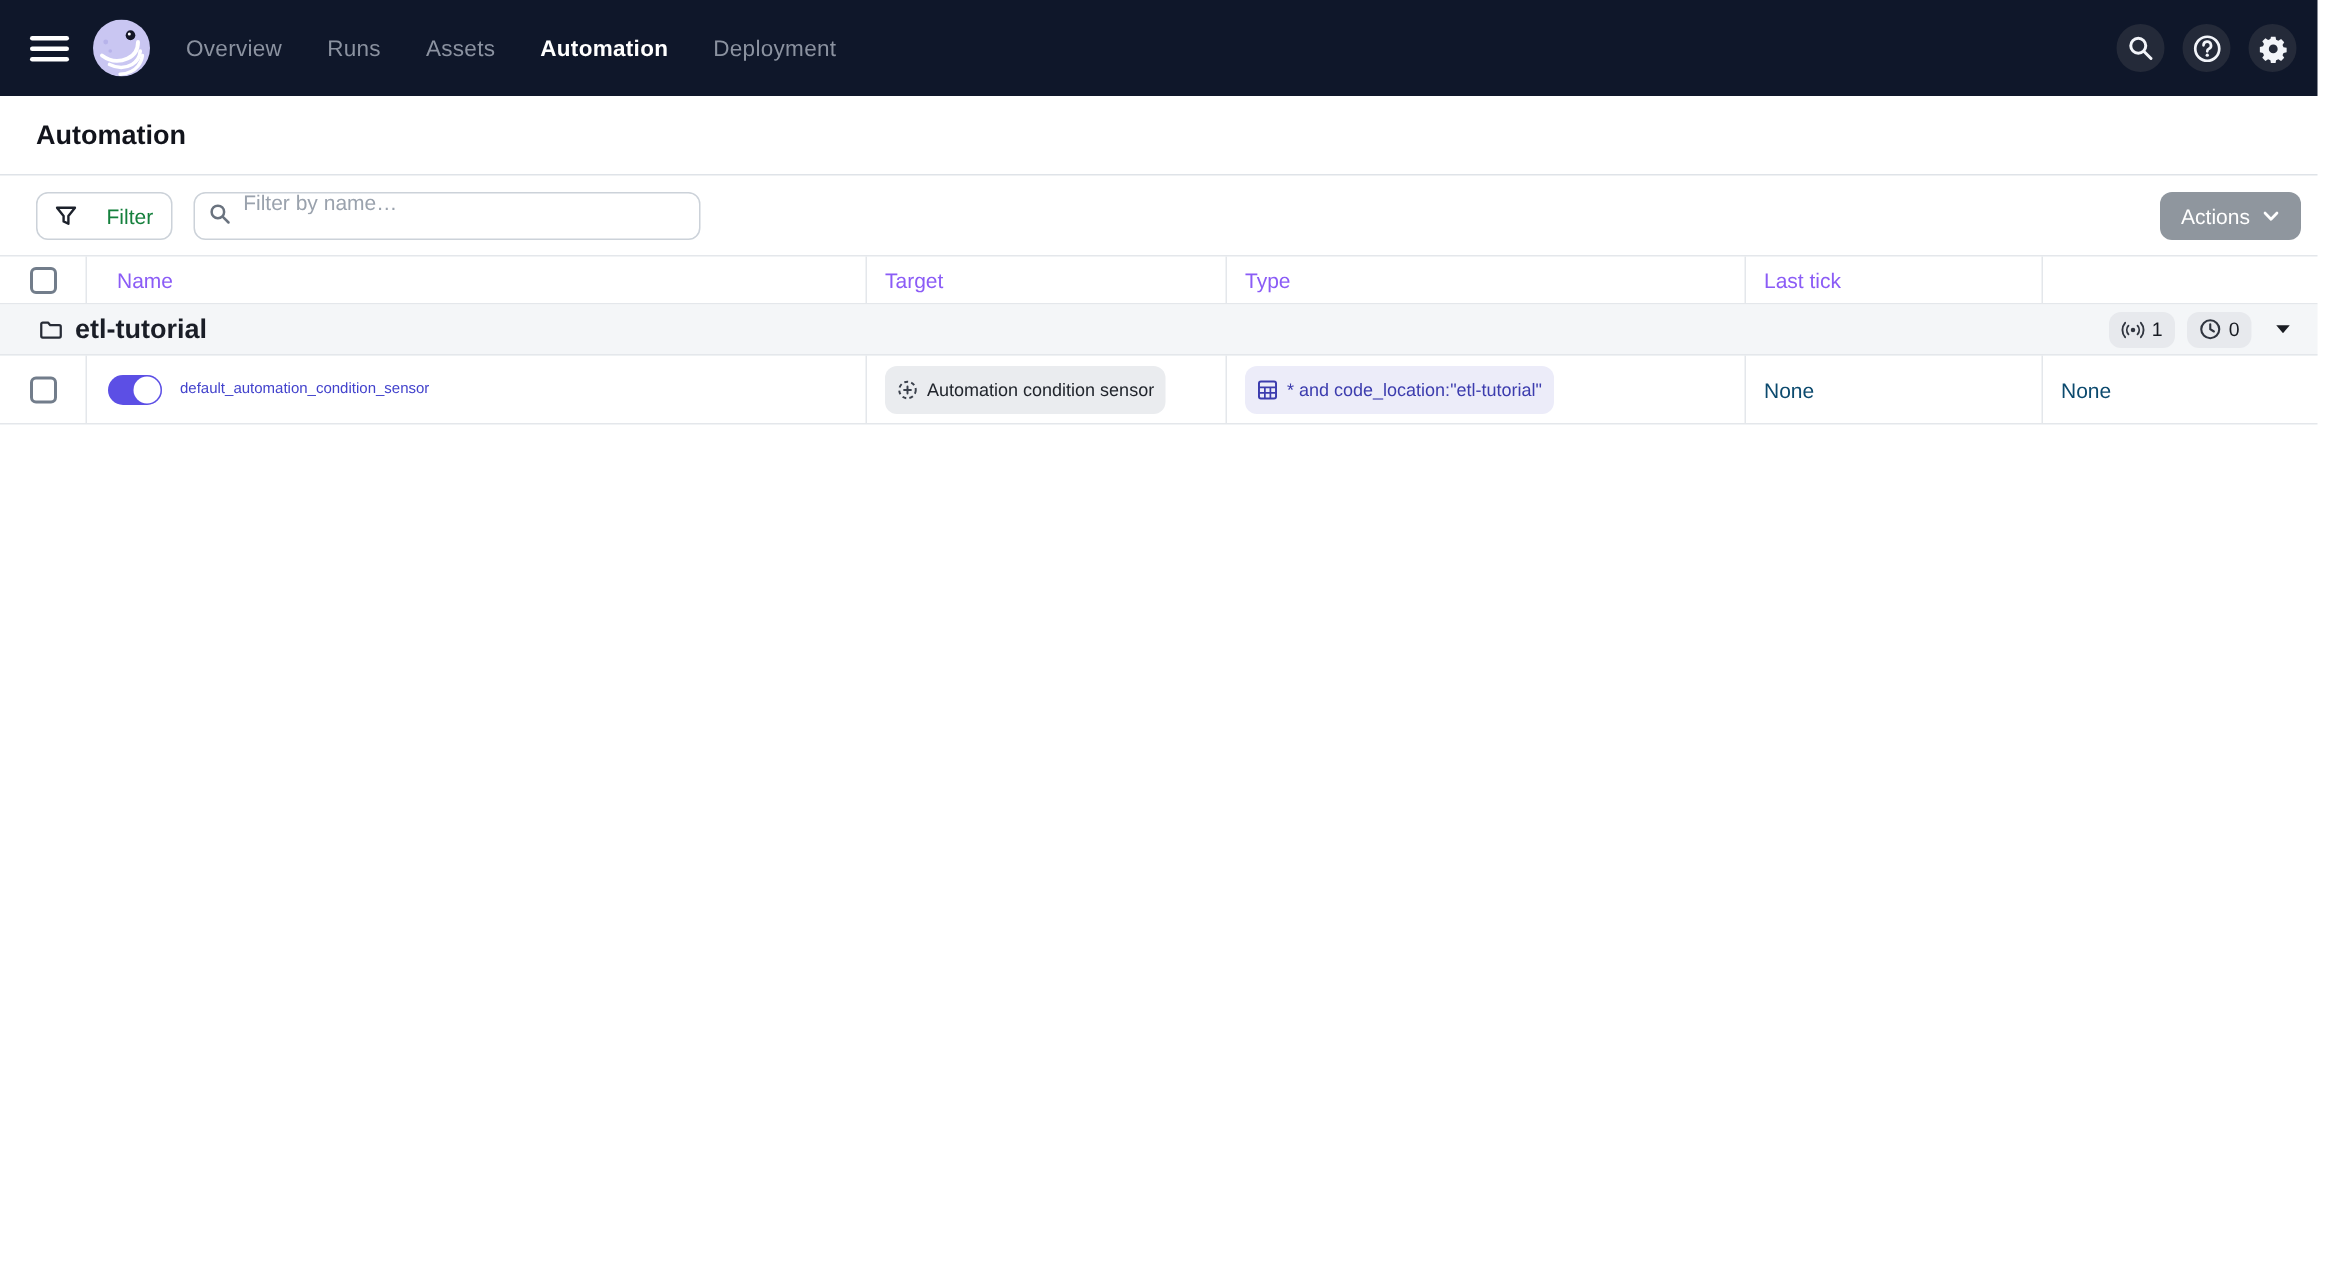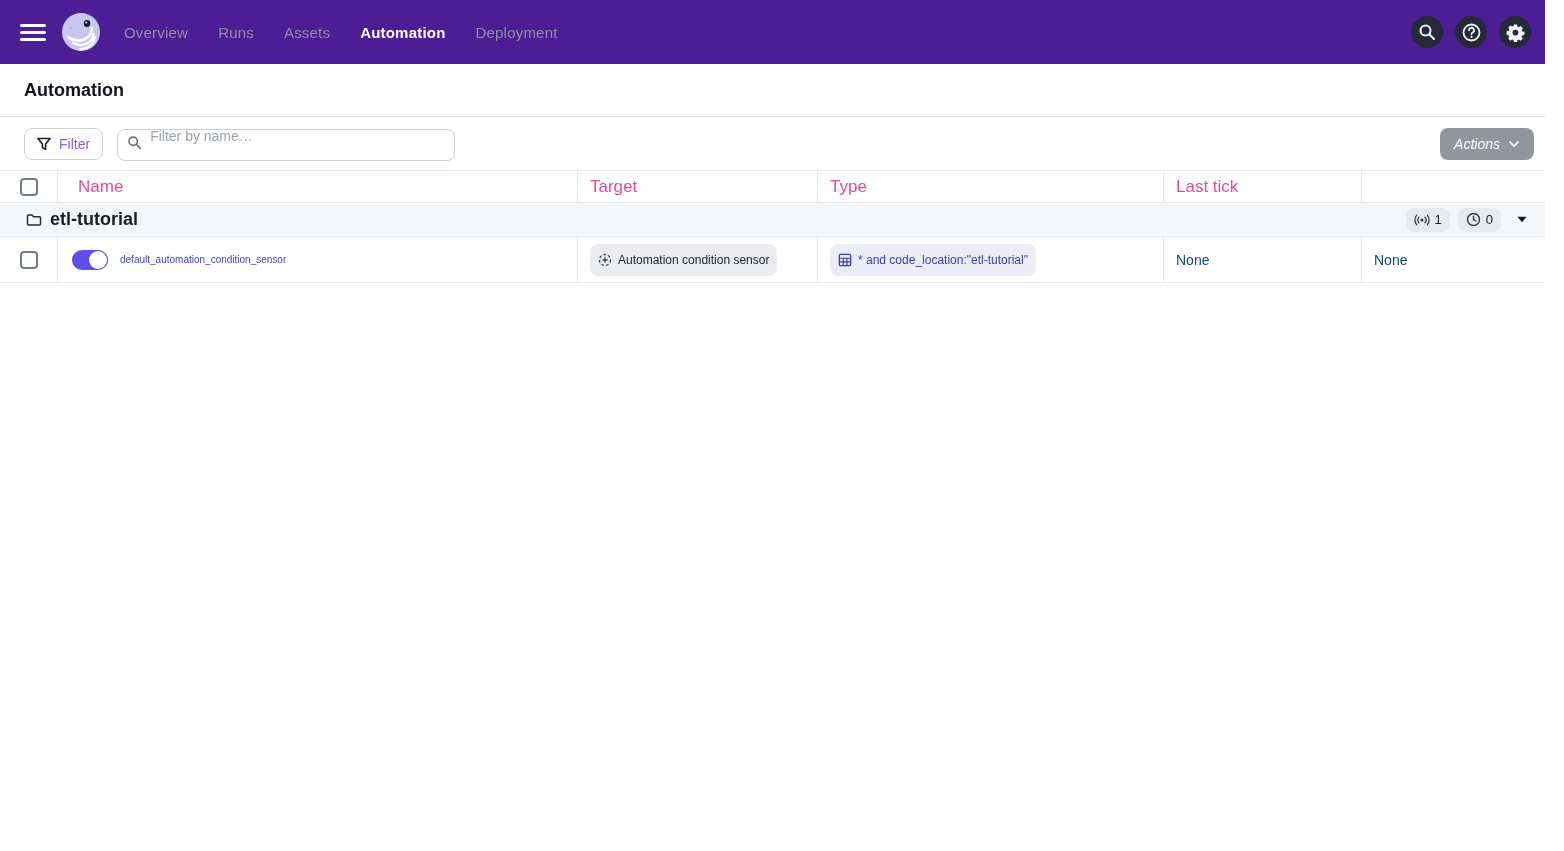--- a/index.html
+++ b/index.html
@@ -1,53 +1,53 @@
 <!DOCTYPE html>
 <html><head>
 <meta charset="utf-8">
 <style>
   * { margin:0; padding:0; box-sizing:border-box; }
   html,body { background:#ffffff; font-family:"Liberation Sans", sans-serif; }
   body { width:1564px; height:851px; overflow:hidden; }
   .app { width:1545px; }
 
   
-  .navbar { height:64px; background:#4c1d95; display:flex; align-items:center; justify-content:space-between; padding:0 14px 0 20px; }
+  .navbar { height:64px; background:#0f172a; display:flex; align-items:center; justify-content:space-between; padding:0 14px 0 20px; }
   .nav-left { display:flex; align-items:center; }
   .hamburger { width:28px; height:28px; display:flex; flex-direction:column; justify-content:center; gap:4px; cursor:pointer; margin-right:14px; }
   .hamburger span { display:block; height:3px; width:26px; background:#ffffff; border-radius:2px; }
   .logo { width:38px; height:38px; margin-right:24px; cursor:pointer; }
   .nav-links { display:flex; align-items:center; gap:30px; }
   .nav-link { font-size:15px; color:#8b92a0; text-decoration:none; cursor:pointer; font-weight:500; letter-spacing:.2px; }
   .nav-link.active { color:#ffffff; font-weight:700; }
   .nav-right { display:flex; align-items:center; gap:12px; }
   .icon-btn { width:32px; height:32px; border-radius:50%; background:#242a39; border:none; display:flex; align-items:center; justify-content:center; cursor:pointer; color:#f2f4f9; }
   .icon-btn svg { display:block; }
 
   
   .page-header { height:53px; display:flex; align-items:center; padding:0 24px; border-bottom:1px solid #dfe3e8; }
   .page-title { font-size:18px; font-weight:700; color:#12141c; }
 
   
   .toolbar { height:53px; display:flex; align-items:center; padding:0 11px 0 24px; }
-  .filter-btn { height:32px; display:inline-flex; align-items:center; gap:8px; padding:0 12px; background:#ffffff; border:1px solid #ccd2d9; border-radius:8px; font-size:14px; color:#8b5cf6; cursor:pointer; font-family:inherit; }
+  .filter-btn { height:32px; display:inline-flex; align-items:center; gap:20px; padding:0 12px; background:#ffffff; border:1px solid #ccd2d9; border-radius:8px; font-size:14px; color:#15803d; cursor:pointer; font-family:inherit; }
   .search-wrap { position:relative; margin-left:14px; flex:0 0 auto; }
   .search-input { width:338px; height:32px; border:1px solid #ccd2d9; border-radius:8px; padding:0 10px 18px 32px; font-size:14px; color:#1c212b; font-family:inherit; outline:none; }
   .search-input::placeholder { color:#9aa2ad; }
   .search-icon-in { position:absolute; left:10px; top:8px; color:#6a737f; }
   .toolbar-spacer { flex:1; }
-  .actions-btn { height:32px; display:inline-flex; align-items:center; gap:8px; padding:0 14px; background:#8f969e; border:none; border-radius:8px; font-size:14px; color:#ffffff; cursor:default; font-family:inherit;font-style:italic; }
+  .actions-btn { height:32px; display:inline-flex; align-items:center; gap:8px; padding:0 14px; background:#8f969e; border:none; border-radius:8px; font-size:14px; color:#ffffff; cursor:default; font-family:inherit; }
 
   
   .table { border-top:1px solid #e4e7eb; width:100%; }
   .grid-row { display:grid; grid-template-columns:58px 520px 240px 346px 198px 1fr; align-items:stretch; }
   .t-cell { display:flex; align-items:center; border-right:1px solid #e4e7eb; padding:0 12px; min-width:0; }
   .t-cell.last { border-right:none; }
   .head-row { height:32px; border-bottom:1px solid #e4e7eb; }
-  .head-row .t-cell { font-size:17px; color:#ec4899; }
+  .head-row .t-cell { font-size:14px; color:#8b5cf6; }
   .head-row .cb-cell { justify-content:center; }
   .head-name { padding-left:20px; }
 
   .cb { width:18px; height:18px; border:2px solid #727d8b; border-radius:4px; background:#fff; cursor:pointer; flex:0 0 auto; }
 
   .group-row { height:34px; background:#f4f6f8; border-bottom:1px solid #e4e7eb; display:flex; align-items:center; justify-content:space-between; padding:0 10px 0 26px; }
   .group-left { display:flex; align-items:center; gap:8px; }
   .group-name { font-size:18px; font-weight:700; color:#1a1e27; }
   .group-right { display:flex; align-items:center; gap:8px; }
   .badge { display:inline-flex; align-items:center; gap:5px; height:24px; padding:0 8px; background:#e7e9ed; border-radius:8px; font-size:13px; color:#181b22; }

